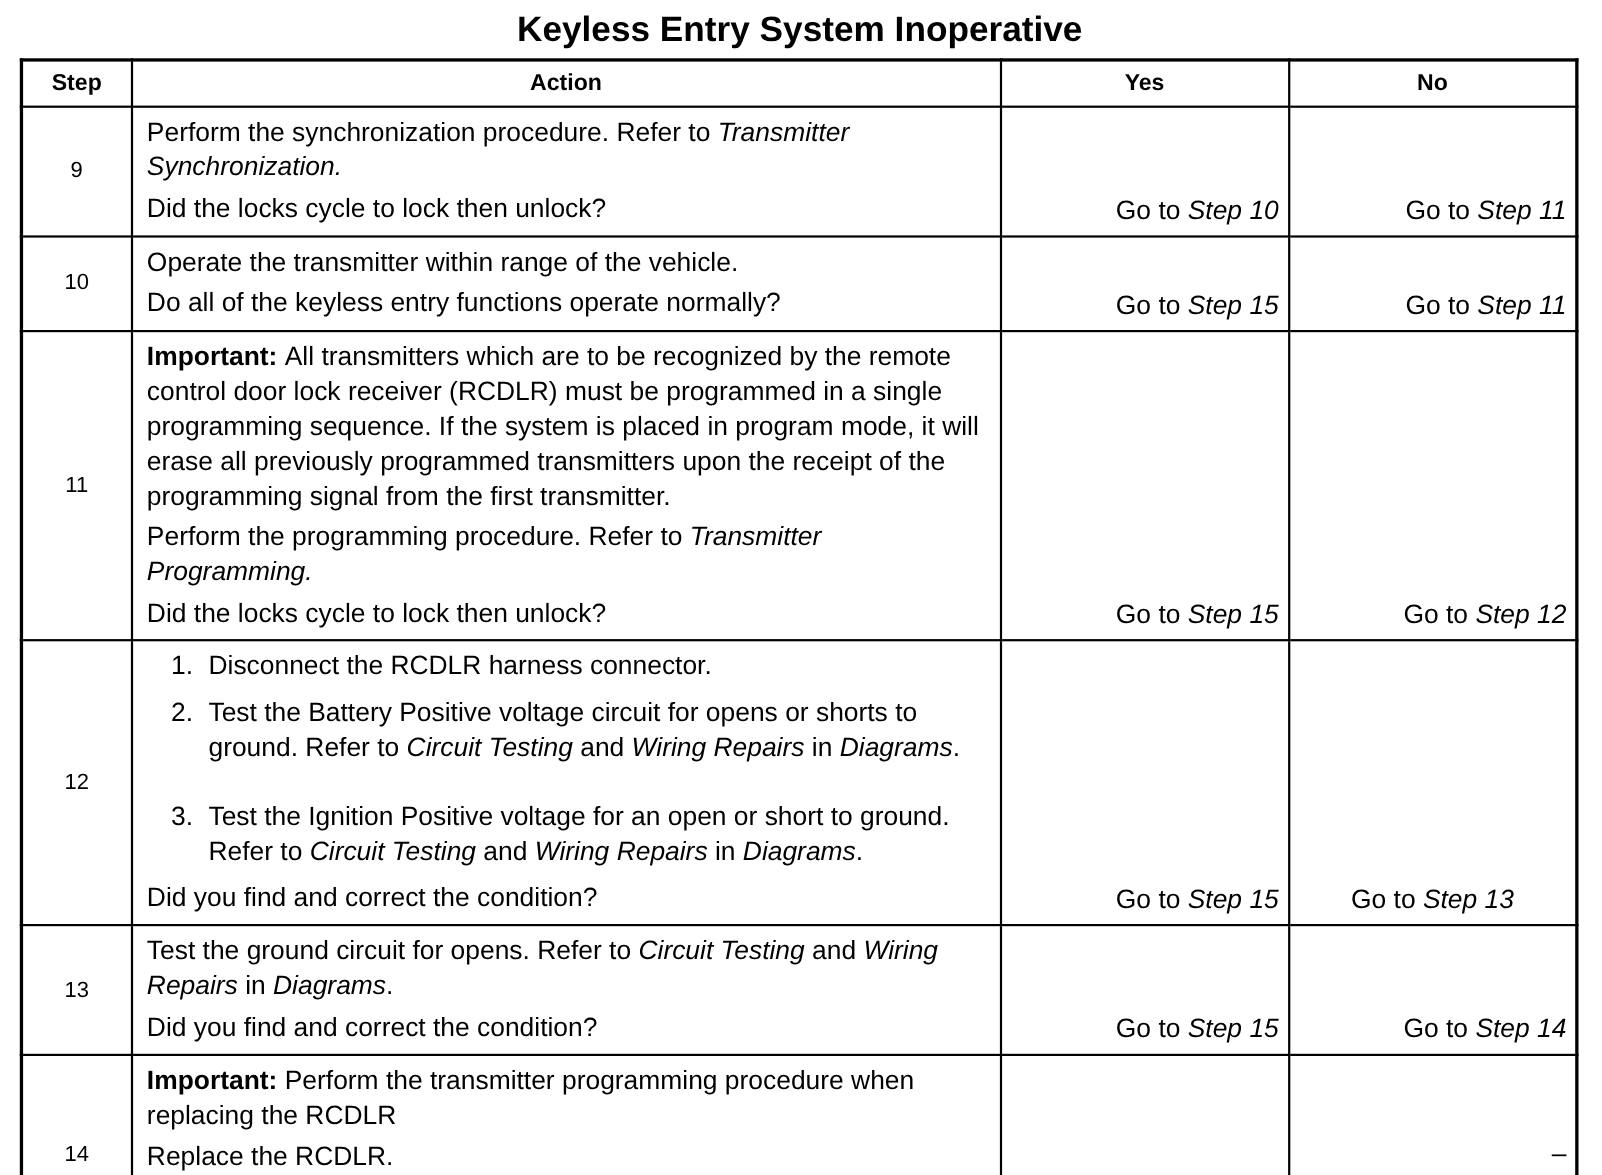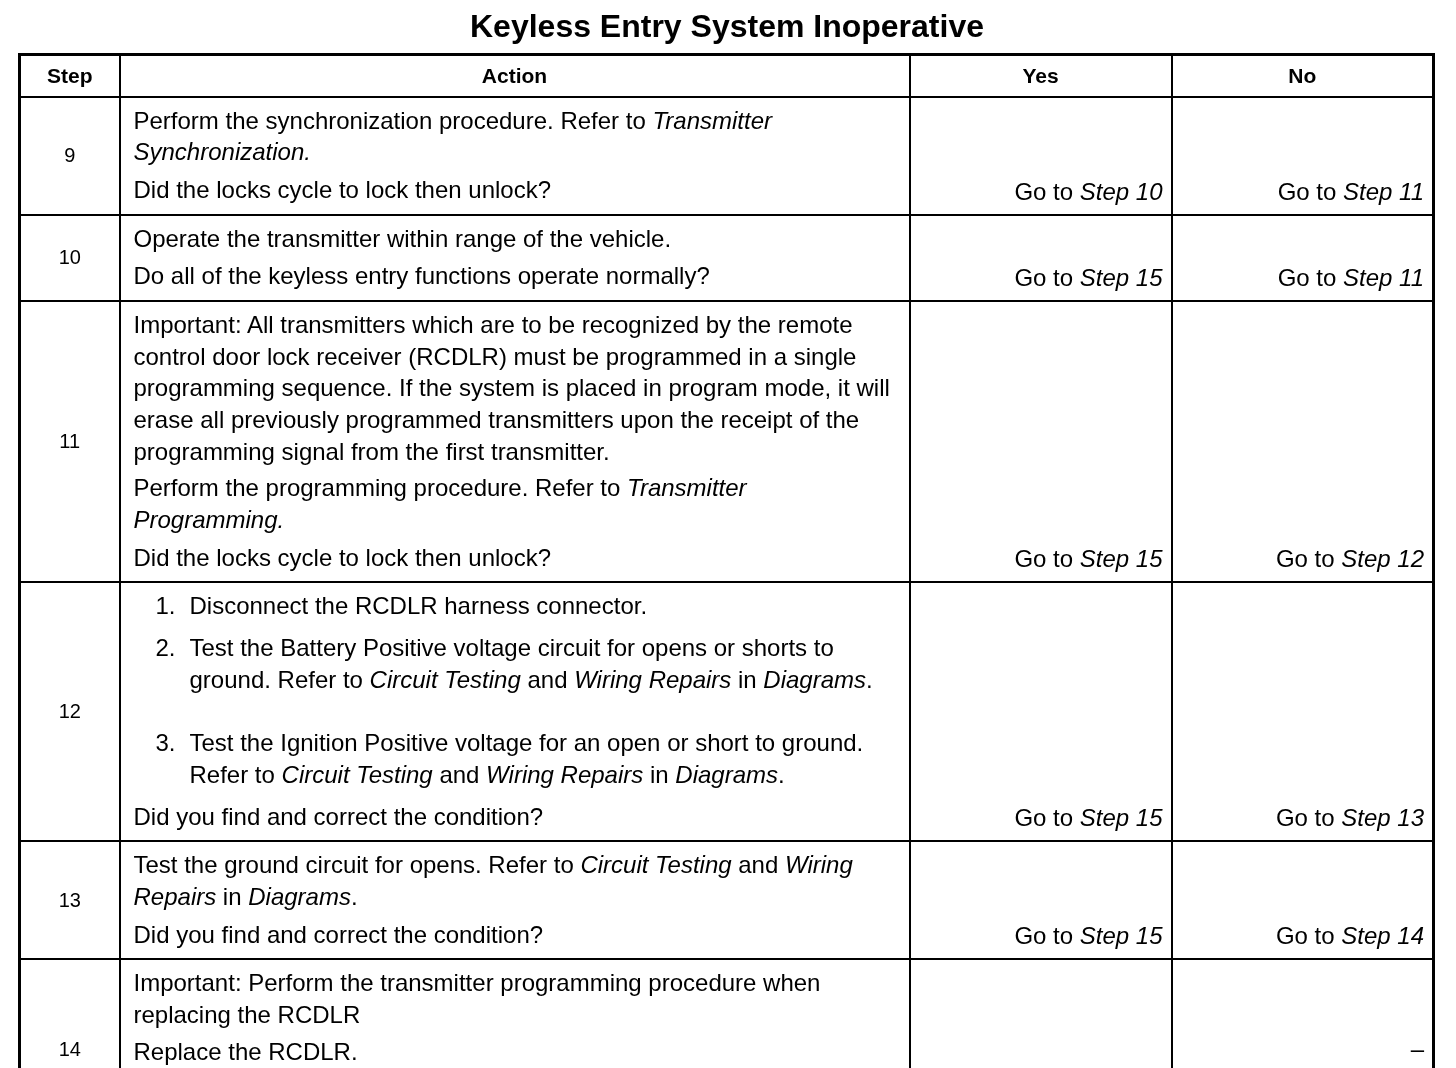--- a/index.html
+++ b/index.html
@@ -51,21 +51,21 @@
   .block.question { margin-top: 6px; margin-bottom: 1px; }
   .block.gap { margin-top: 32px; }
   .block.li {
     display: flex;
     padding-left: 22px;
     margin-bottom: 10px;
   }
   .num { flex: 0 0 34px; }
   .li-text { flex: 1 1 auto; }
   .it { font-style: italic; }
-  .bd { font-weight: normal; margin-top: 36px; }
+  .bd { font-weight: bold; margin-top: 36px; }
 </style>
 </head>
 <body>
 
 <div class="page">
   <h1 class="doc-title">Keyless Entry System Inoperative</h1>
 
   <table class="decision-table">
     <colgroup>
       <col style="width:100px">
@@ -121,21 +121,21 @@
               <span class="num">2.</span>
               <span class="li-text"><span>Test the Battery Positive voltage circuit for opens or shorts to ground. Refer to </span><span class="it">Circuit Testing</span><span> and </span><span class="it">Wiring Repairs</span><span> in </span><span class="it">Diagrams</span><span>.</span></span>
             </div>
             <div class="block li gap">
               <span class="num">3.</span>
               <span class="li-text"><span>Test the Ignition Positive voltage for an open or short to ground. Refer to </span><span class="it">Circuit Testing</span><span> and </span><span class="it">Wiring Repairs</span><span> in </span><span class="it">Diagrams</span><span>.</span></span>
             </div>
             <div class="block question"><span>Did you find and correct the condition?</span></div>
           </td>
           <td class="ans-cell"><span>Go to </span><span class="it">Step 15</span></td>
-          <td class="ans-cell" style="text-align: right;"><span>Go to </span><span class="it">Step 13</span></td>
+          <td class="ans-cell" style="text-align: center;"><span>Go to </span><span class="it">Step 13</span></td>
         </tr>
         <tr>
           <td class="step-cell">13</td>
           <td class="action-cell">
             <div class="block para"><span>Test the ground circuit for opens. Refer to </span><span class="it">Circuit Testing</span><span> and </span><span class="it">Wiring Repairs</span><span> in </span><span class="it">Diagrams</span><span>.</span></div>
             <div class="block question"><span>Did you find and correct the condition?</span></div>
           </td>
           <td class="ans-cell"><span>Go to </span><span class="it">Step 15</span></td>
           <td class="ans-cell"><span>Go to </span><span class="it">Step 14</span></td>
         </tr>

